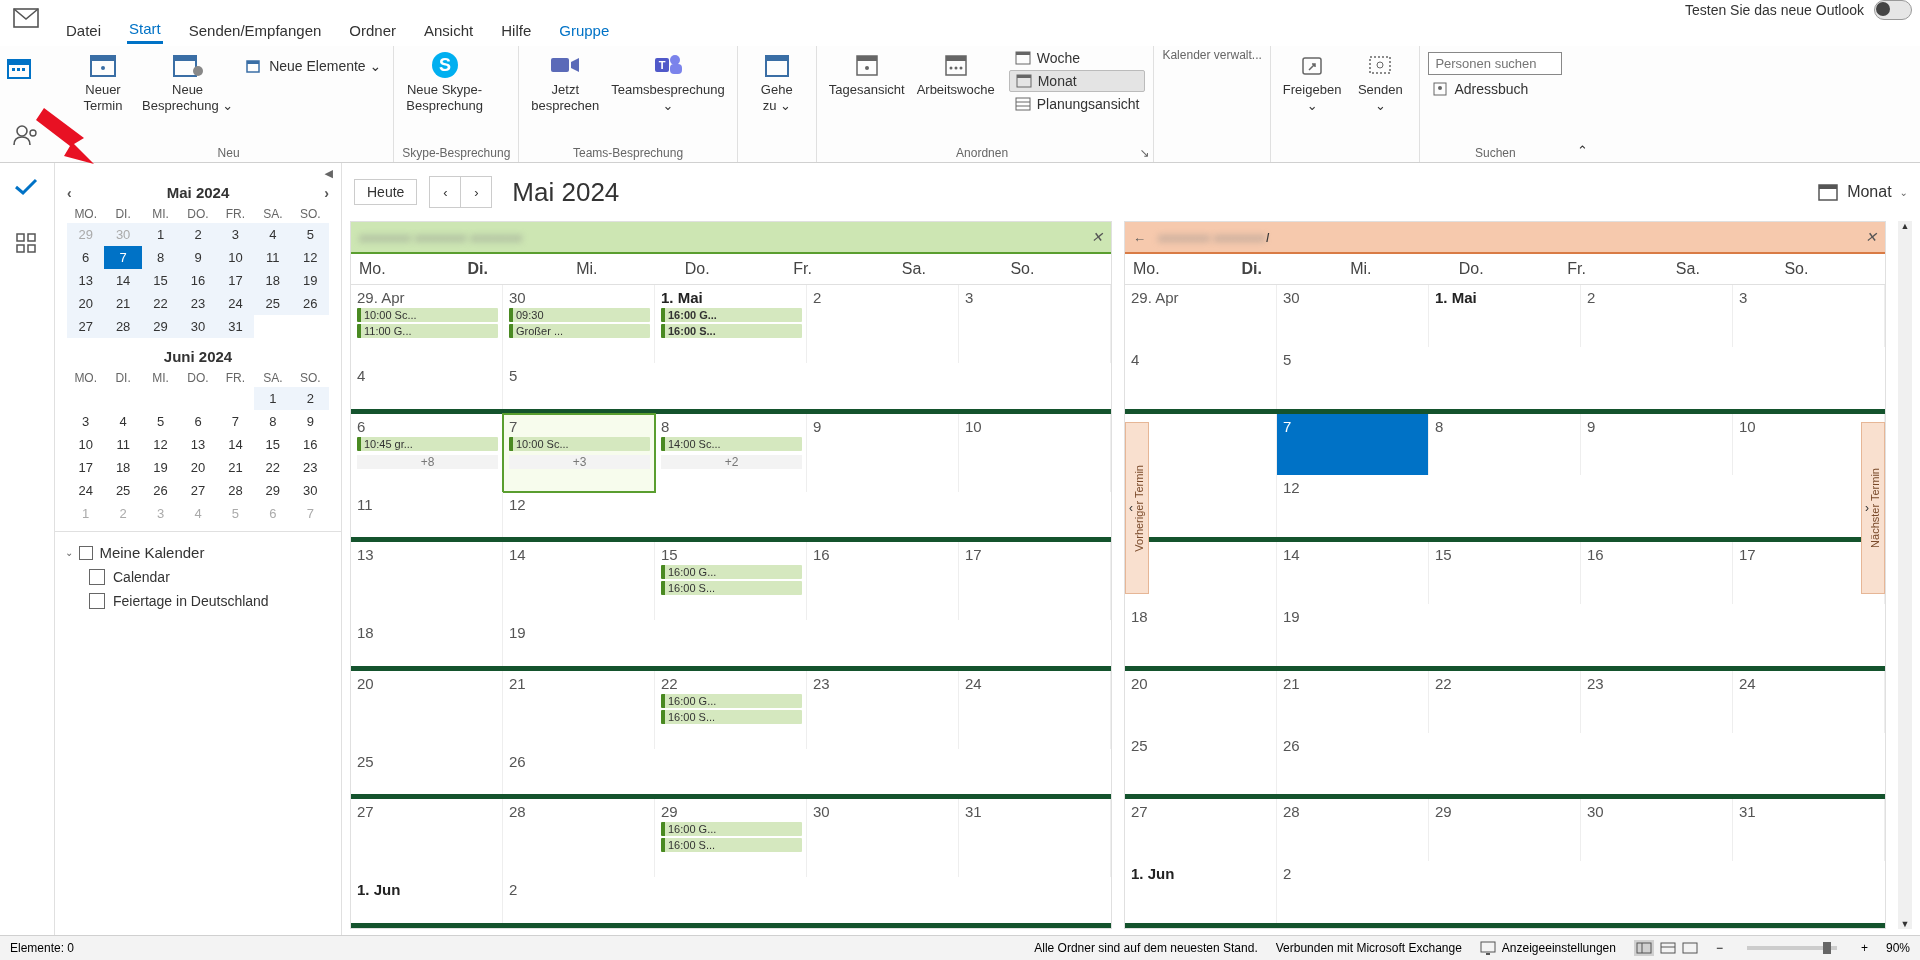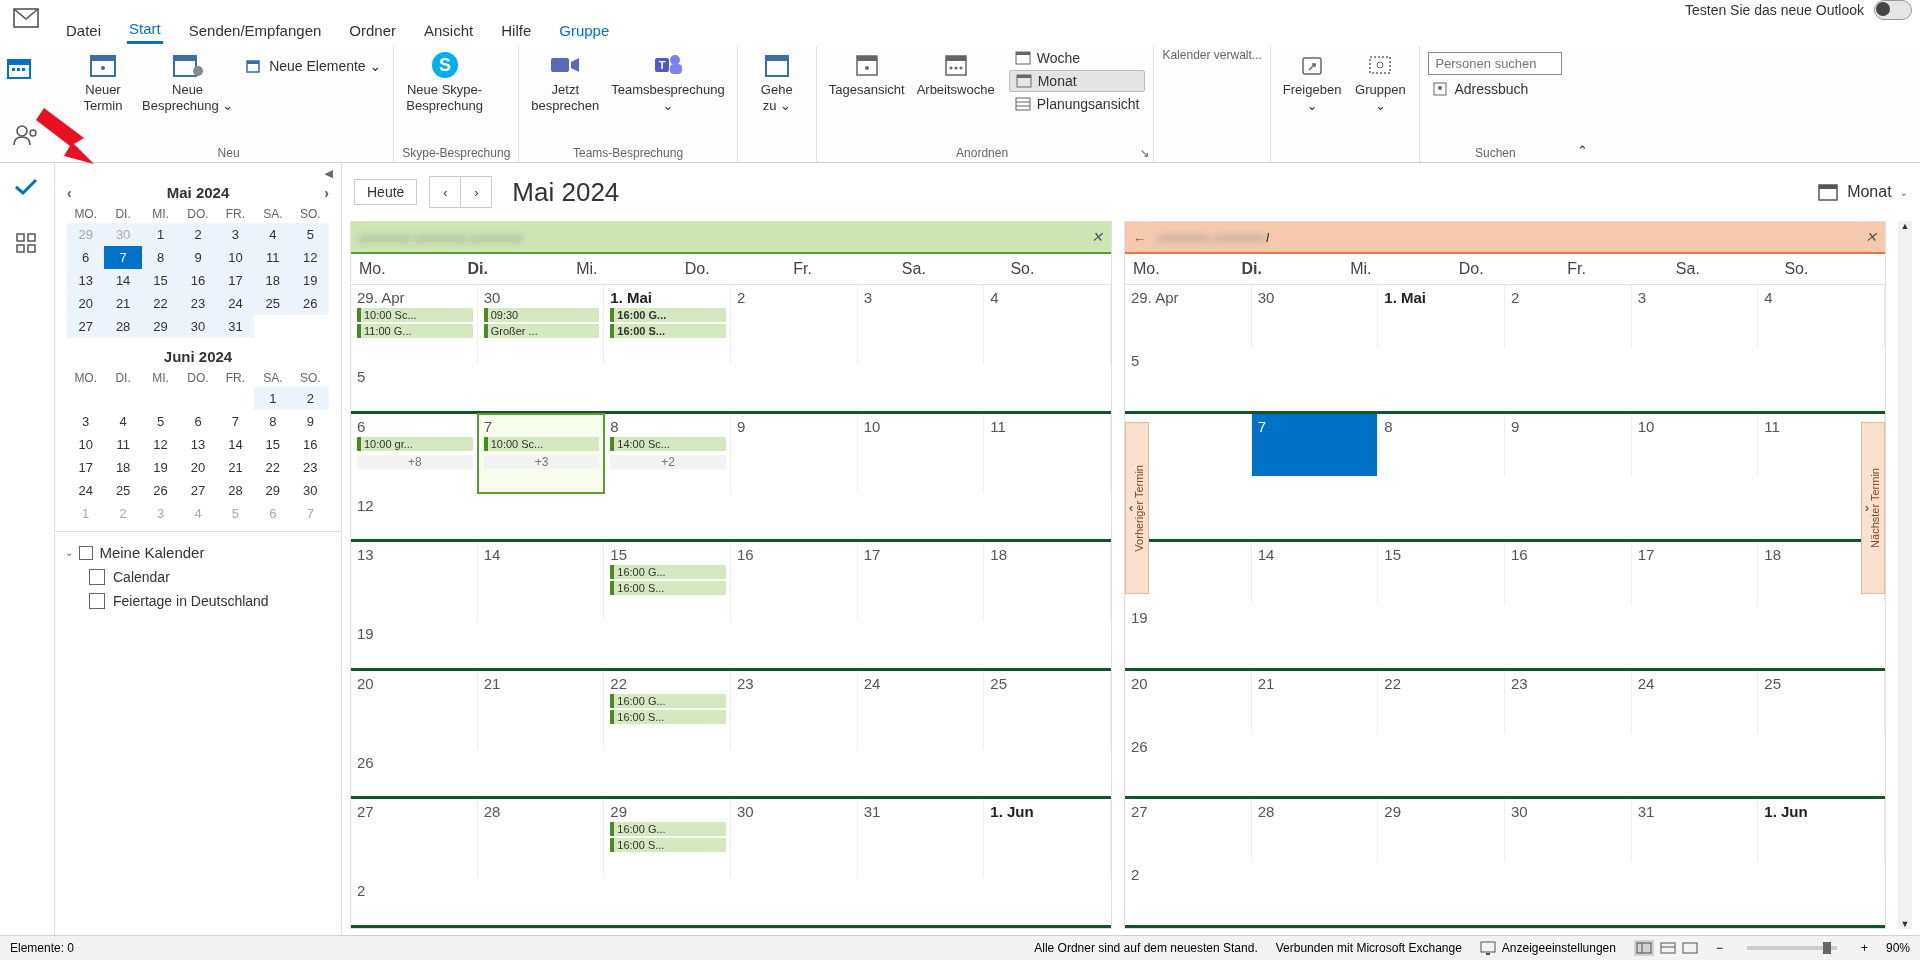--- a/index.html
+++ b/index.html
@@ -52,21 +52,21 @@
 .calgrids{flex:1;display:flex;gap:12px;padding:0 8px 6px 8px;min-height:0}
 .calgrid{flex:1;display:flex;flex-direction:column;border:1px solid #e0e0e0;min-width:0;position:relative}
 .calgrid .titlebar{height:30px;display:flex;align-items:center;padding:0 8px;font-style:italic;color:#888;position:relative}
 .calgrid.left .titlebar{background:#cde6b3;border-bottom:2px solid #5a9e2f}
 .calgrid.right .titlebar{background:#f6c9ad;border-bottom:2px solid #d97b45}
 .calgrid .titlebar .close{position:absolute;right:8px;cursor:pointer;font-size:14px;color:#555}
 .calgrid .titlebar .back{margin-right:12px;cursor:pointer;color:#555}
 .dayhdr{display:grid;grid-template-columns:repeat(7,1fr);border-bottom:1px solid #e0e0e0}
 .dayhdr div{padding:6px 8px;font-size:16px;color:#444}
 .weeks{flex:1;display:grid;grid-template-rows:repeat(5,1fr);min-height:0}
-.week{display:grid;grid-template-columns:repeat(6,1fr);border-bottom:3px solid #14532d;min-height:0}
+.week{display:grid;grid-template-columns:repeat(5,1fr);border-bottom:5px solid #14532d;min-height:0}
 .daycell{border-right:1px solid #eee;padding:4px 4px 2px 6px;position:relative;overflow:hidden;font-size:15px;color:#555}
 .daycell:last-child{border-right:none}
 .daycell.bold{font-weight:700;color:#222}
 .daycell.today-l{background:#f7fced;outline:2px solid #5a9e2f;outline-offset:-1px}
 .daycell.today-r{background:#0072c6;color:#fff}
 .appt{margin-top:2px;font-size:11px;background:#d5e8bf;border-left:4px solid #4a8a22;padding:1px 3px;white-space:nowrap;overflow:hidden;text-overflow:ellipsis;color:#333;border-radius:1px}
 .more{margin-top:4px;font-size:12px;text-align:center;color:#777;background:#f3f3f3}
 .sidehandle{position:absolute;top:200px;width:22px;height:170px;display:flex;align-items:center;justify-content:center;cursor:pointer;font-size:11px}
 .calgrid.right .sidehandle.l{left:0;background:#f9e0cf;border:1px solid #e6b696}
 .calgrid.right .sidehandle.r{right:0;background:#f9e0cf;border:1px solid #e6b696}
@@ -272,21 +272,21 @@
           <span style="white-space:pre-line">Freigeben
 ⌄</span>
         </div>
         <div class="bigbtn">
           <div class="ic">
               <svg width="30" height="26">
                 <rect x="5" y="5" width="20" height="16" fill="none" stroke="#666" stroke-width="1.5" stroke-dasharray="2 2"></rect>
                 <circle cx="15" cy="13" r="3" fill="none" stroke="#666"></circle>
               </svg>
             </div>
-          <span style="white-space:pre-line">Gruppen
+          <span style="white-space:pre-line">Senden
 ⌄</span>
         </div>
       </div>
       <div class="caption">&nbsp;</div>
     </div>
 
     <div class="rgroup" style="border-right:none">
       <div class="controls" style="flex-direction:column;gap:4px;padding-top:4px">
         <input class="searchbox" placeholder="Personen suchen" style="">
         <div class="smallbtn">
@@ -536,21 +536,21 @@
                 <div class="daycell">
                   <div>4</div>
                 </div>
                 <div class="daycell">
                   <div>5</div>
                 </div>
               </div>
               <div class="week">
                 <div class="daycell">
                   <div>6</div>
-                  <div class="appt">10:00 gr...</div>
+                  <div class="appt">10:45 gr...</div>
                   <div class="more">+8</div>
                 </div>
                 <div class="daycell today-l">
                   <div>7</div>
                   <div class="appt">10:00 Sc...</div>
                   <div class="more">+3</div>
                 </div>
                 <div class="daycell">
                   <div>8</div>
                   <div class="appt">14:00 Sc...</div>

